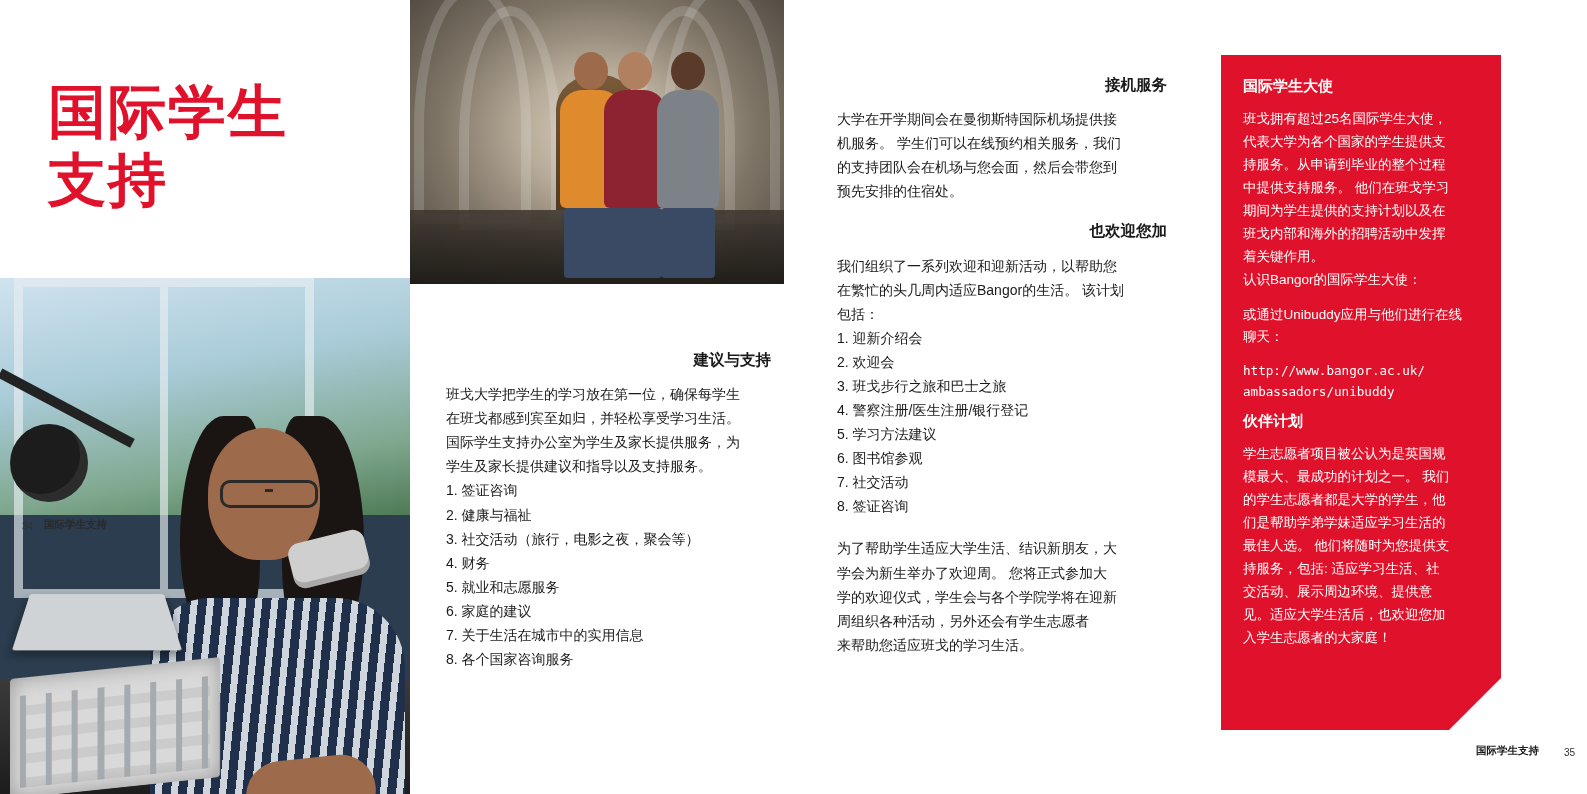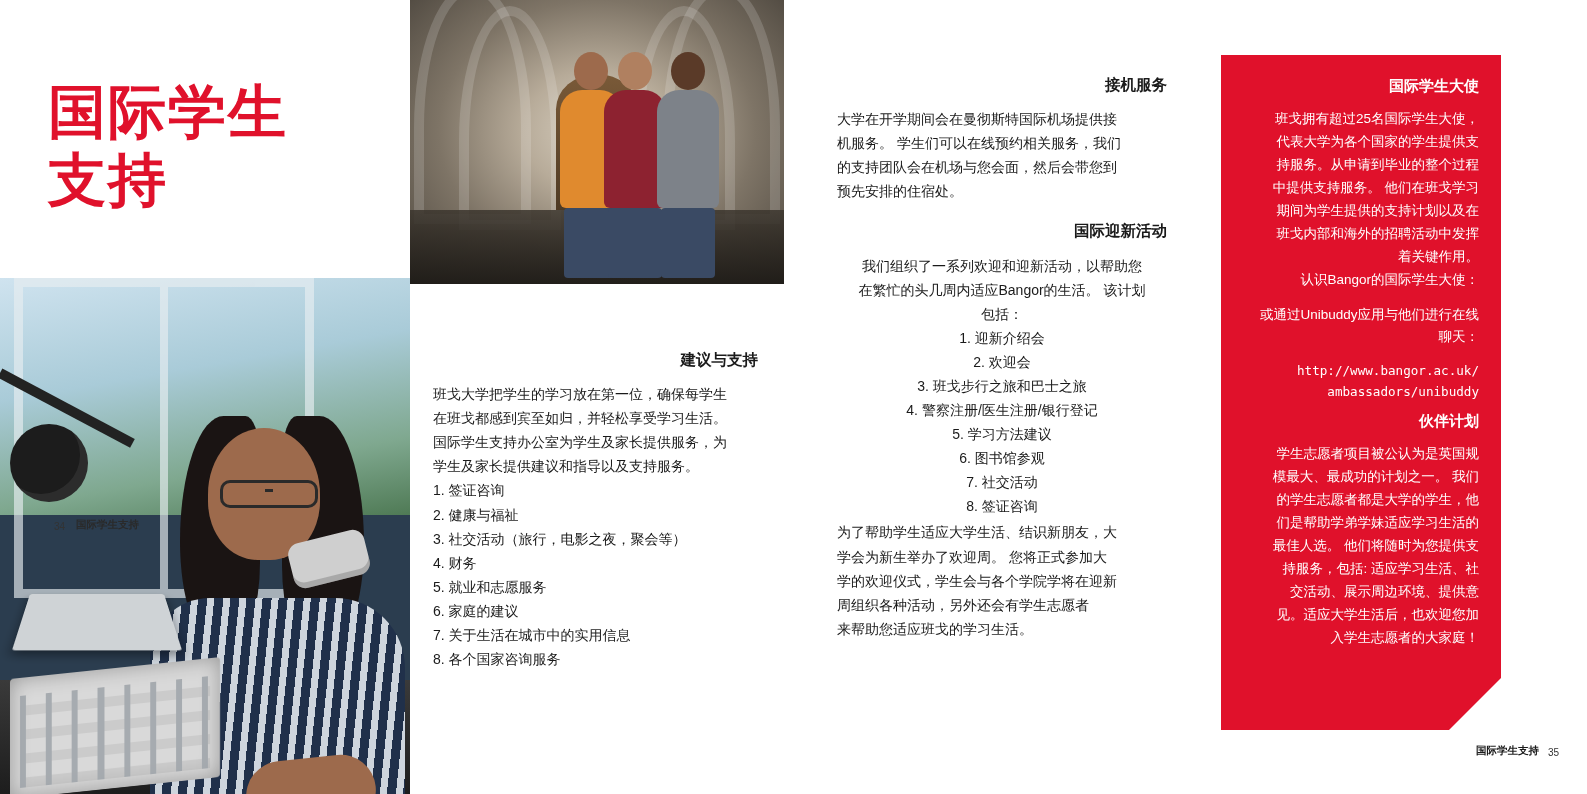--- a/index.html
+++ b/index.html
@@ -172,21 +172,21 @@
   #photo-arches .s2 { left: 52%; }
   #photo-arches .s2 .h { background: #b08060; }
   #photo-arches .s2 .t { background: #8d2230; }
   #photo-arches .s3 { left: 66%; }
   #photo-arches .s3 .h { background: #5a3a28; }
   #photo-arches .s3 .t { background: #7d8289; }
 
   
   #left-text {
     position: absolute;
-    left: 433px; top: 350px;
+    left: 446px; top: 350px;
     width: 325px;
   }
 
   
   #right-page {
     position: absolute;
     left: 794px; top: 0;
     width: 793px; height: 794px;
   }
   #mid-column {
@@ -197,21 +197,20 @@
 
   
   #red-panel {
     position: absolute;
     left: 427px; top: 55px;
     width: 280px; height: 675px;
     background: #e0112b;
     color: #ffffff;
     padding: 18px 22px 20px 22px;
     box-sizing: border-box;
-    text-align: right;
   }
   #red-panel:after {
     content: "";
     position: absolute;
     right: 0; bottom: 0;
     border-style: solid;
     border-width: 0 0 52px 52px;
     border-color: transparent transparent #ffffff transparent;
   }
 
@@ -221,21 +220,21 @@
     margin: 0 0 12px 0;
     line-height: 1.3;
     text-align: right;
   }
   .para {
     font-size: 14px;
     line-height: 1.72;
     margin: 0 0 18px 0;
     white-space: pre-line;
   }
-  .para.tight { margin-bottom: 2px; text-align: center; }
+  .para.tight { margin-bottom: 18px; }
   .panel-h {
     font-size: 15px;
     font-weight: bold;
     margin: 4px 0 12px 0;
   }
   .panel-p {
     font-size: 13.5px;
     line-height: 1.70;
     margin: 0 0 12px 0;
     white-space: pre-line;
@@ -247,26 +246,25 @@
     white-space: pre-line;
     margin: 0 0 10px 0;
   }
 
   
   .folio {
     position: absolute;
     bottom: 36px;
     font-size: 10px;
     color: #333;
-    margin-left: 32px;
   }
   #folio-left-num { left: 22px; }
   #folio-left-txt { left: 44px; font-size: 10.5px; font-weight: bold; color: #2a2a2a; }
   #folio-right-txt { right: 48px; font-size: 10.5px; font-weight: bold; color: #1a1a1a; }
-  #folio-right-num { right: 28px; }
+  #folio-right-num { right: 12px; }
 </style>
 </head>
 <body>
 
 <div id="left-page">
 
   <div id="main-title">国际学生
 支持</div>
 
   <div id="photo-studio">
@@ -337,21 +335,21 @@
 
 <div id="right-page">
 
   <div id="mid-column">
     <h3 class="sec">接机服务</h3>
     <p class="para">大学在开学期间会在曼彻斯特国际机场提供接
 机服务。 学生们可以在线预约相关服务，我们
 的支持团队会在机场与您会面，然后会带您到
 预先安排的住宿处。</p>
 
-    <h3 class="sec">国际迎新活动</h3>
+    <h3 class="sec">也欢迎您加</h3>
     <p class="para tight">我们组织了一系列欢迎和迎新活动，以帮助您
 在繁忙的头几周内适应Bangor的生活。 该计划
 包括：
 1. 迎新介绍会
 2. 欢迎会
 3. 班戈步行之旅和巴士之旅
 4. 警察注册/医生注册/银行登记
 5. 学习方法建议
 6. 图书馆参观
 7. 社交活动

